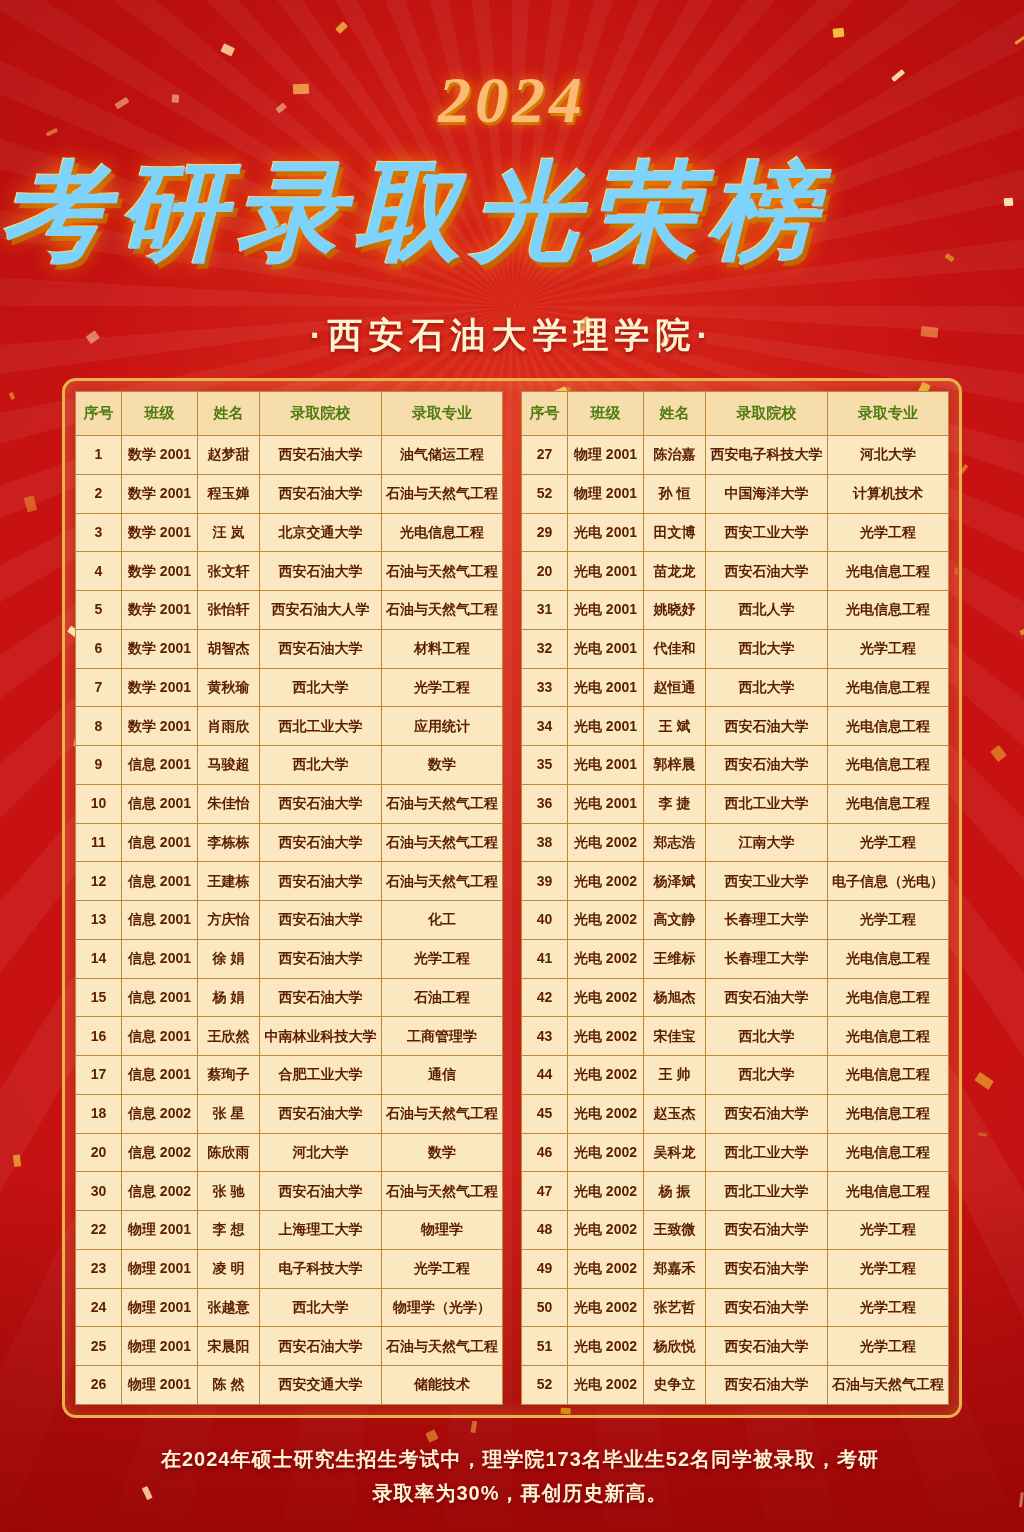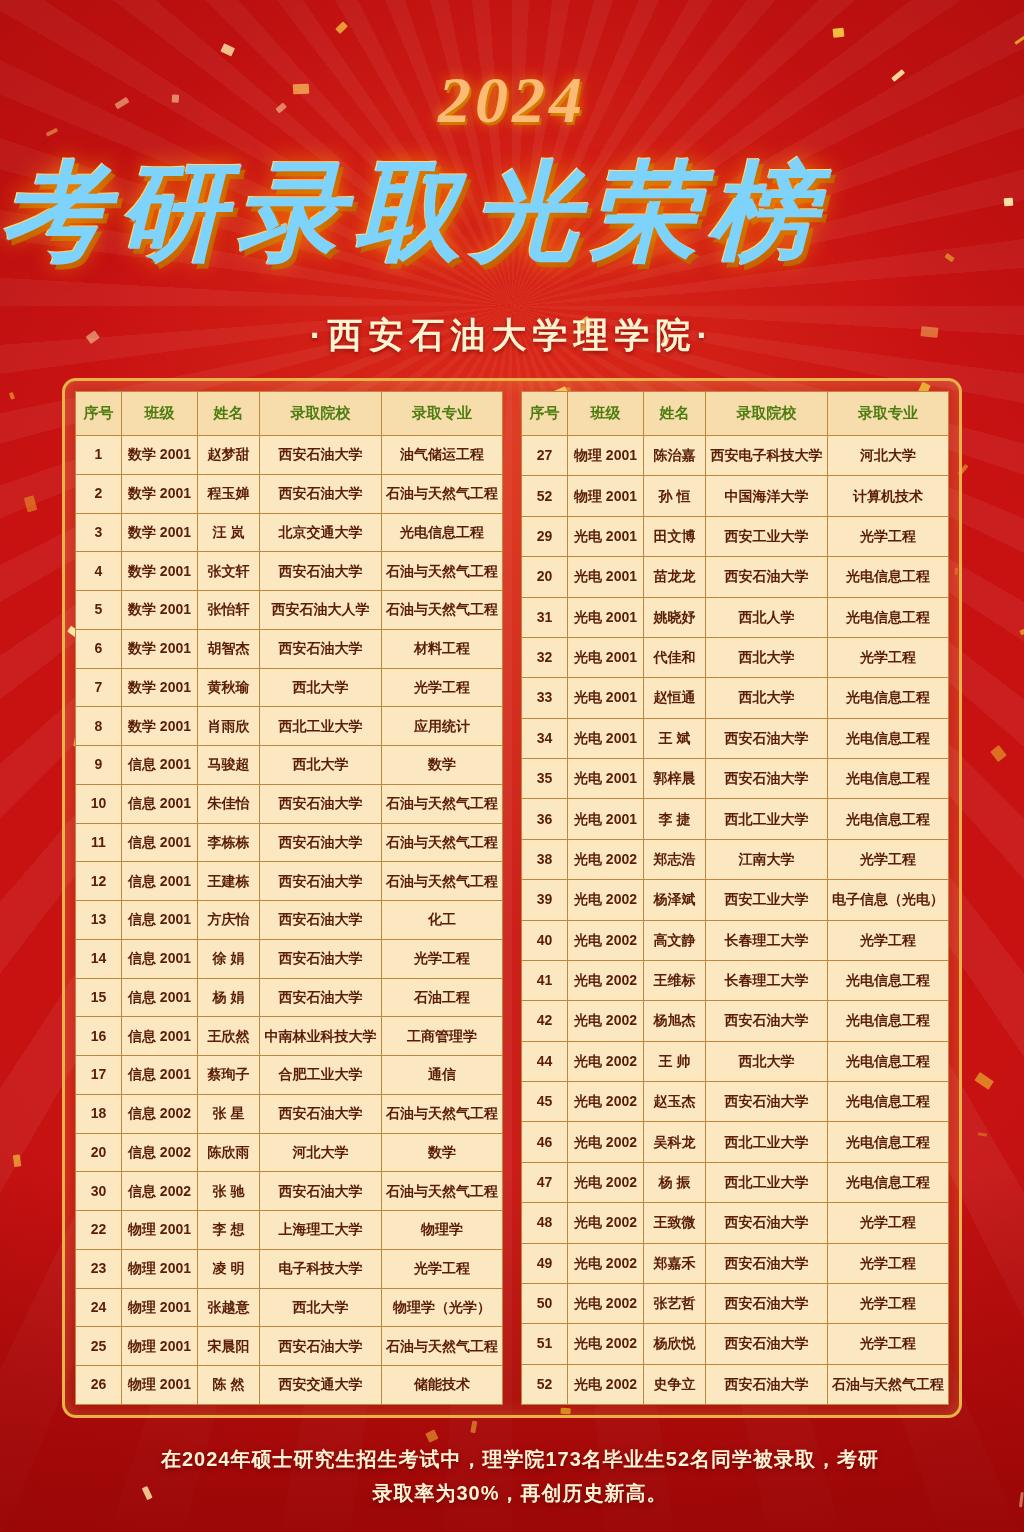--- a/index.html
+++ b/index.html
@@ -512,20 +512,27 @@
               <td>光电信息工程</td>
             </tr>
             <tr>
               <td>42</td>
               <td>光电 2002</td>
               <td>杨旭杰</td>
               <td>西安石油大学</td>
               <td>光电信息工程</td>
             </tr>
             <tr>
+              <td>43</td>
+              <td>光电 2002</td>
+              <td>宋佳宝</td>
+              <td>西北大学</td>
+              <td>光电信息工程</td>
+            </tr>
+            <tr>
               <td>44</td>
               <td>光电 2002</td>
               <td>王 帅</td>
               <td>西北大学</td>
               <td>光电信息工程</td>
             </tr>
             <tr>
               <td>45</td>
               <td>光电 2002</td>
               <td>赵玉杰</td>

